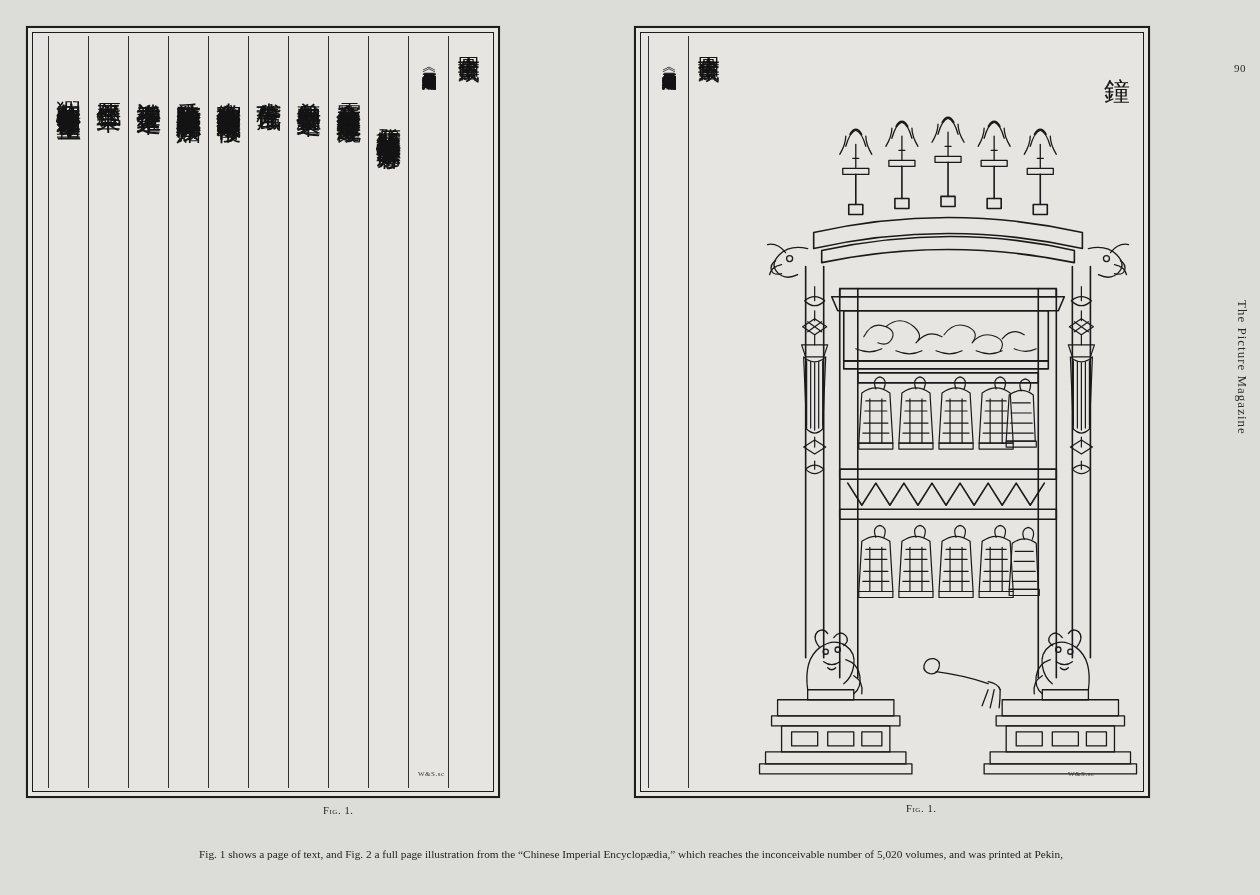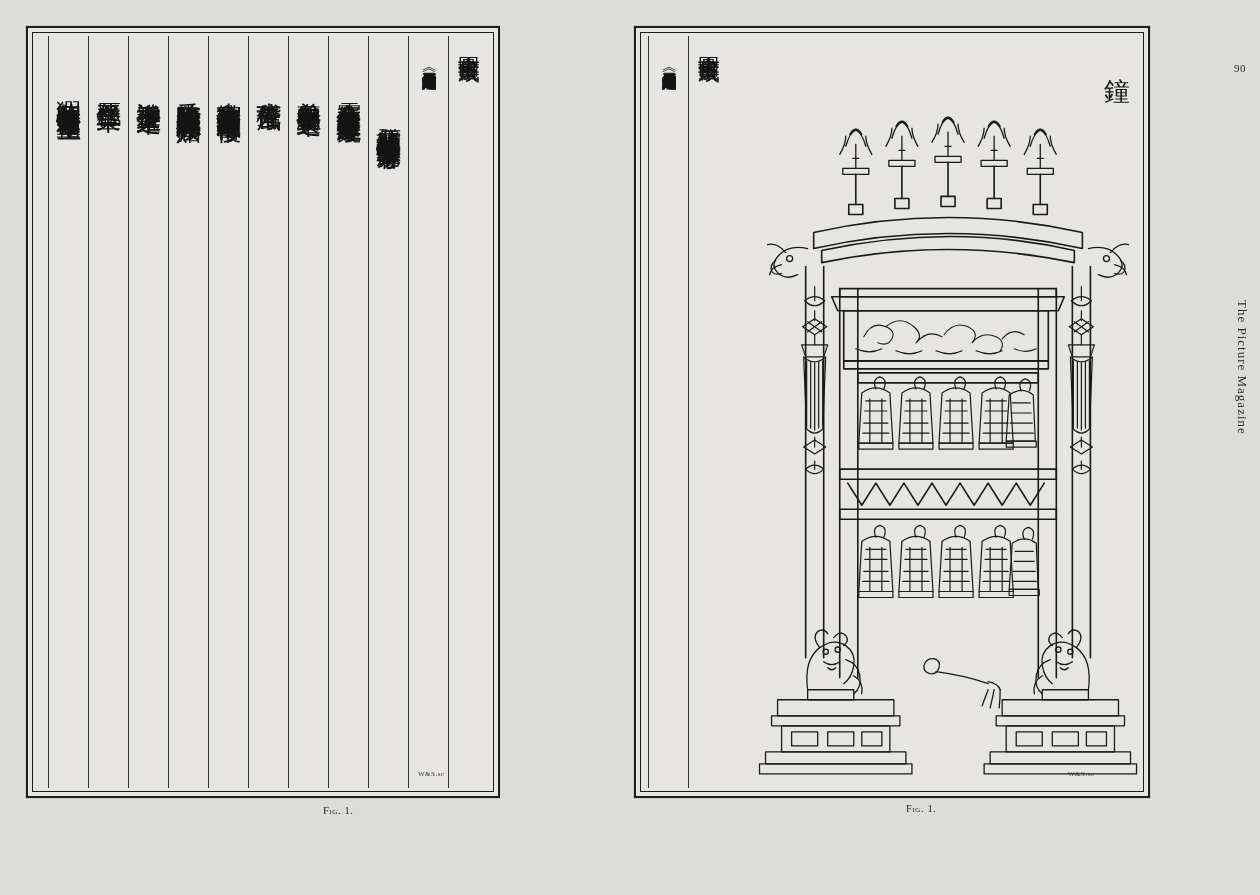--- a/index.html
+++ b/index.html
@@ -472,15 +472,16 @@
   </div>
 
   <div class="sig" id="sig-left">W&amp;S.sc</div>
   <div class="sig" id="sig-right">W&amp;S.sc</div>
 
   <div class="figcap" id="figcap-1">Fig. 1.</div>
   <div class="figcap" id="figcap-2">Fig. 1.</div>
 
 
   <div class="caption">
+    <span>Fig. 1 shows a page of text, and Fig. 2 a full page illustration from the “Chinese Imperial Encyclopædia,” which reaches the inconceivable number of 5,020 volumes, and was printed at Pekin,</span>
   </div>
 
 </div>
 
 </body></html>

